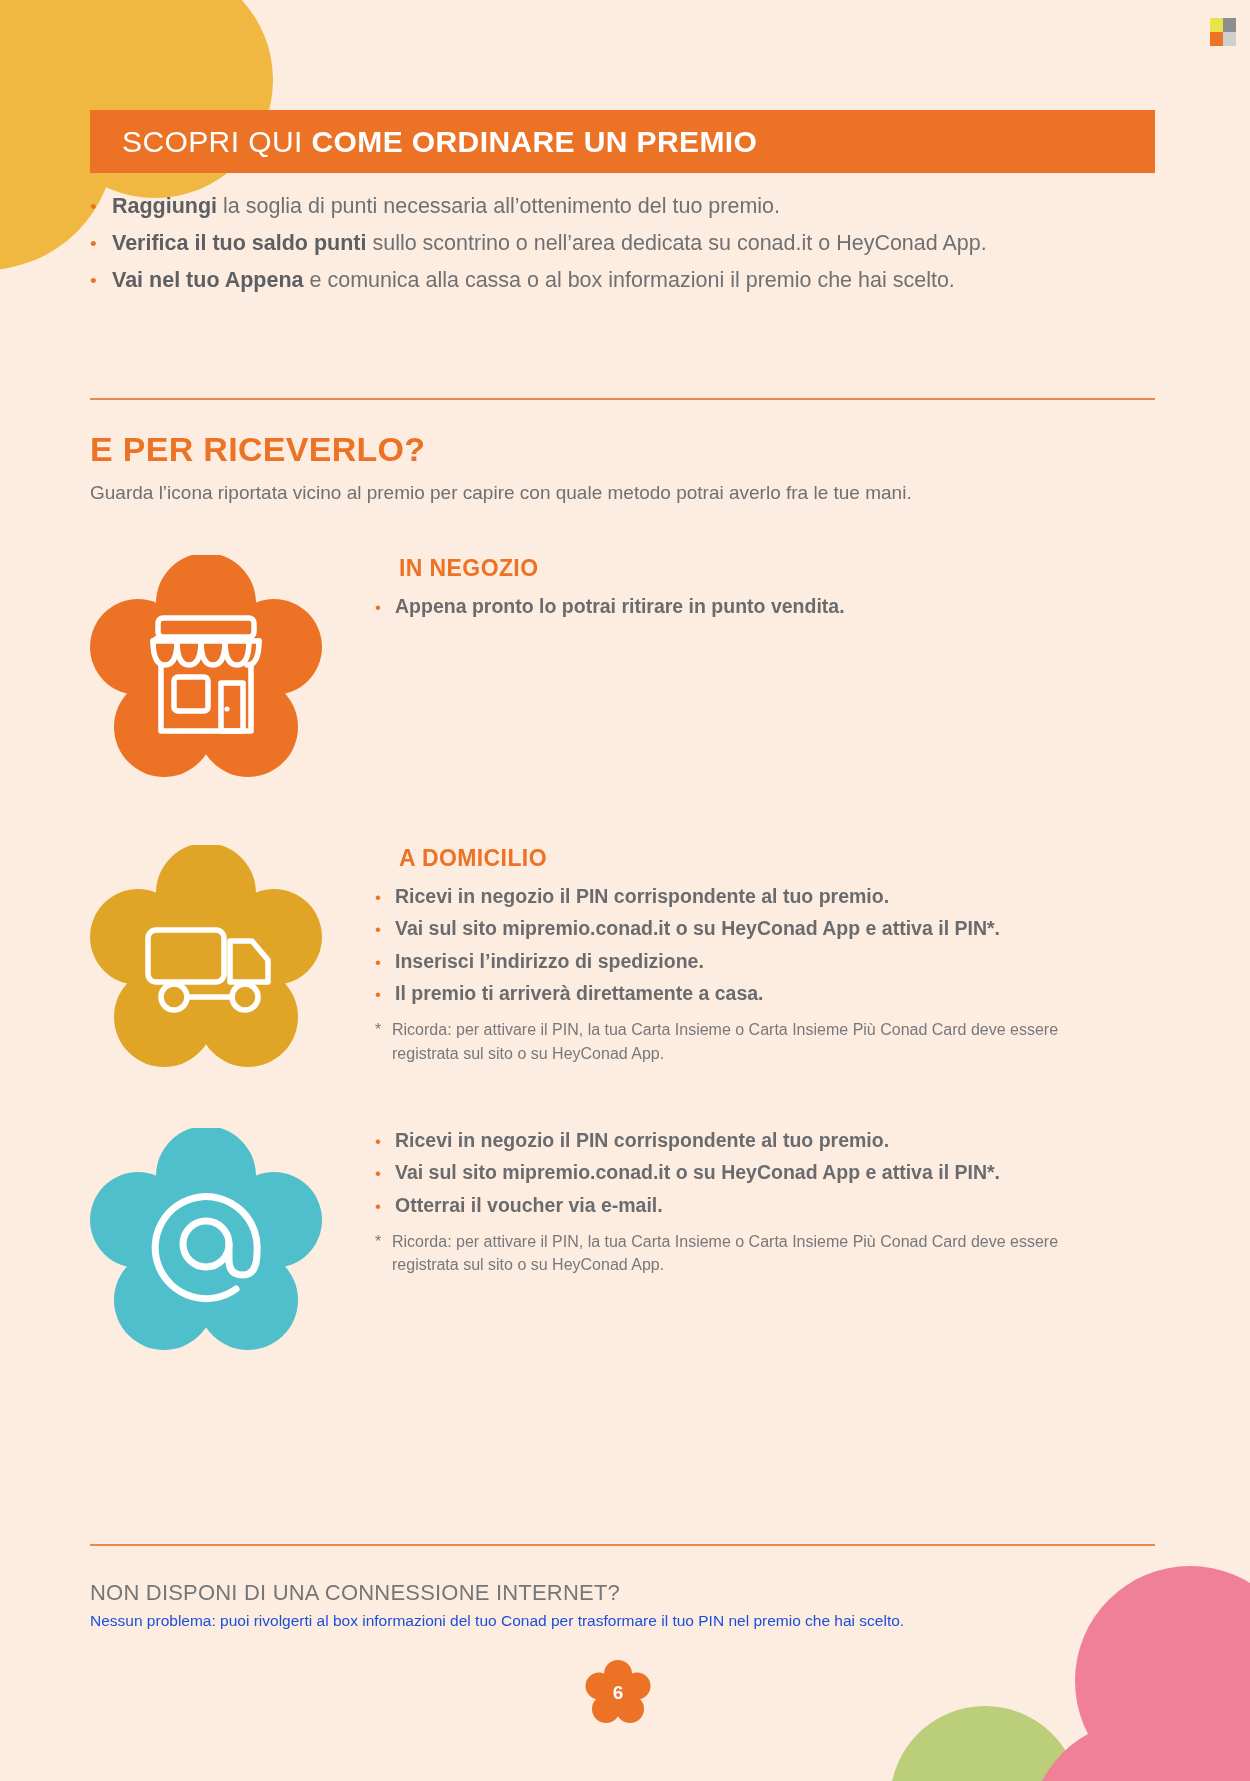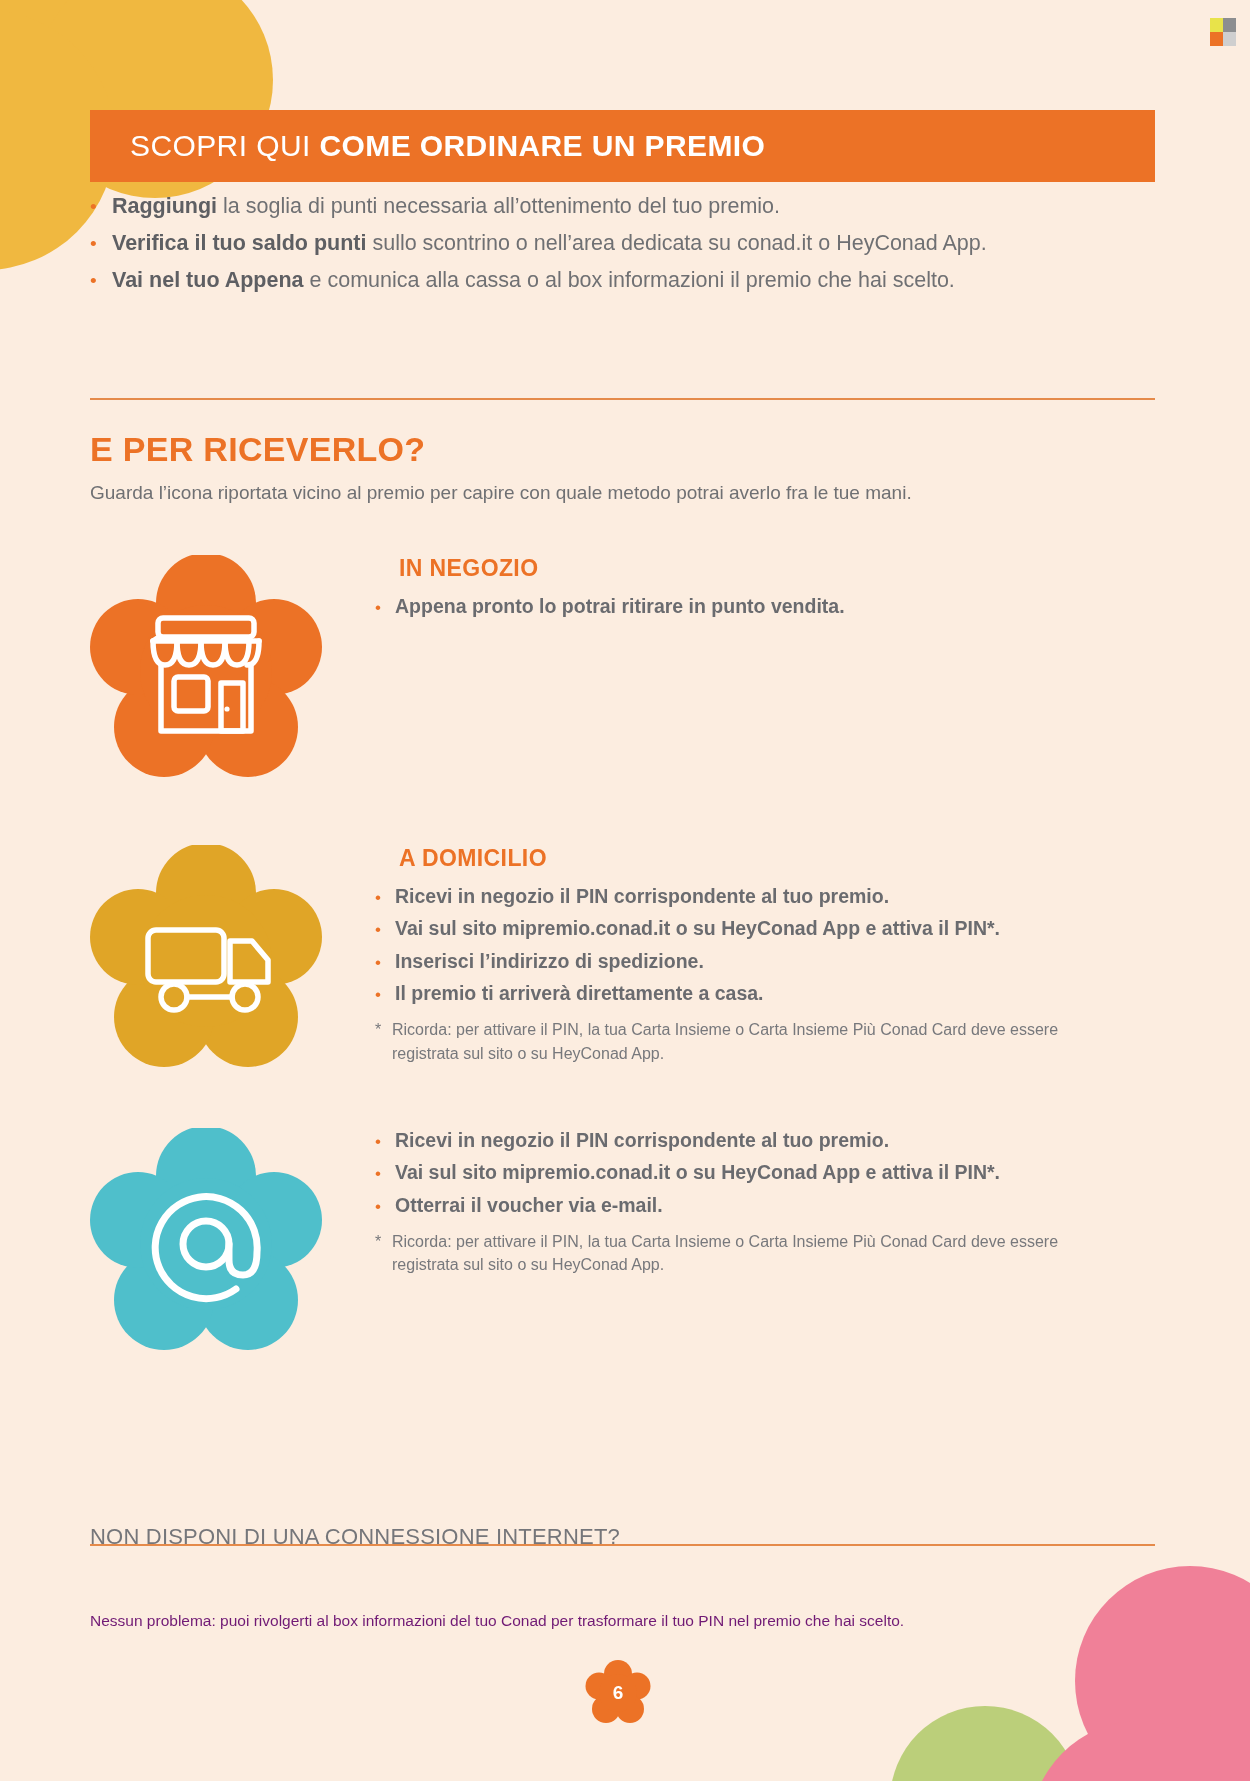--- a/index.html
+++ b/index.html
@@ -20,24 +20,24 @@
   .deco { position: absolute; pointer-events: none; }
 
   .deco-tl { left: -175px; top: -190px; width: 520px; height: 500px; }
   .deco-br { right: -120px; bottom: -150px; width: 480px; height: 430px; }
   .deco-mark { right: 14px; top: 18px; width: 26px; height: 28px; }
 
   
   .banner {
     position: absolute;
     left: 90px; top: 110px;
-    width: 1065px; height: 72px;
+    width: 1065px; height: 63px;
     background: #EC7226;
     display: flex; align-items: center;
-    padding-left: 40px;
+    padding-left: 32px;
   }
   .banner-text {
     color: #FFFFFF;
     font-size: 30px;
     letter-spacing: 0.4px;
     white-space: nowrap;
     font-family: "Liberation Sans Narrow", "Liberation Sans", sans-serif;
   }
   .banner-text .light { font-weight: 400; }
   .banner-text .bold  { font-weight: 700; }
@@ -137,31 +137,31 @@
     font-size: 16px;
     color: #77787C;
     line-height: 1.45;
   }
   .note .star { flex: none; width: 17px; }
   .note-body { max-width: 700px; }
 
   
   .foot-title {
     position: absolute;
-    left: 90px; top: 1524px;
+    left: 90px; top: 1580px;
     font-size: 22px;
     color: #75767A;
     letter-spacing: 0.2px;
     font-family: "Liberation Sans Narrow", "Liberation Sans", sans-serif;
   }
   .foot-sub {
     position: absolute;
     left: 90px; top: 1612px;
     font-size: 15.5px;
-    color: #701a75;
+    color: #1d4ed8;
   }
 
   
   .page-badge {
     position: absolute;
     left: 585px; top: 1660px;
     width: 66px; height: 66px;
   }
   .page-badge svg { display: block; }
   .page-num {

